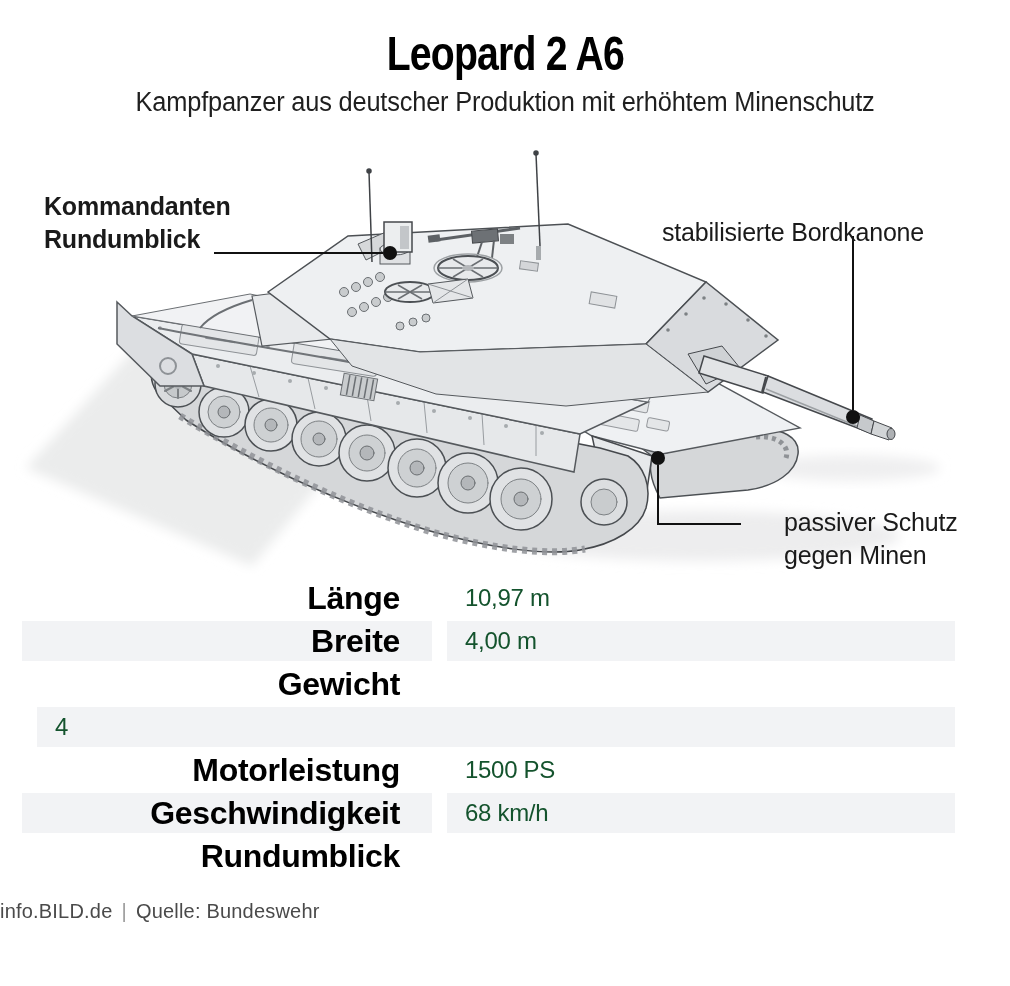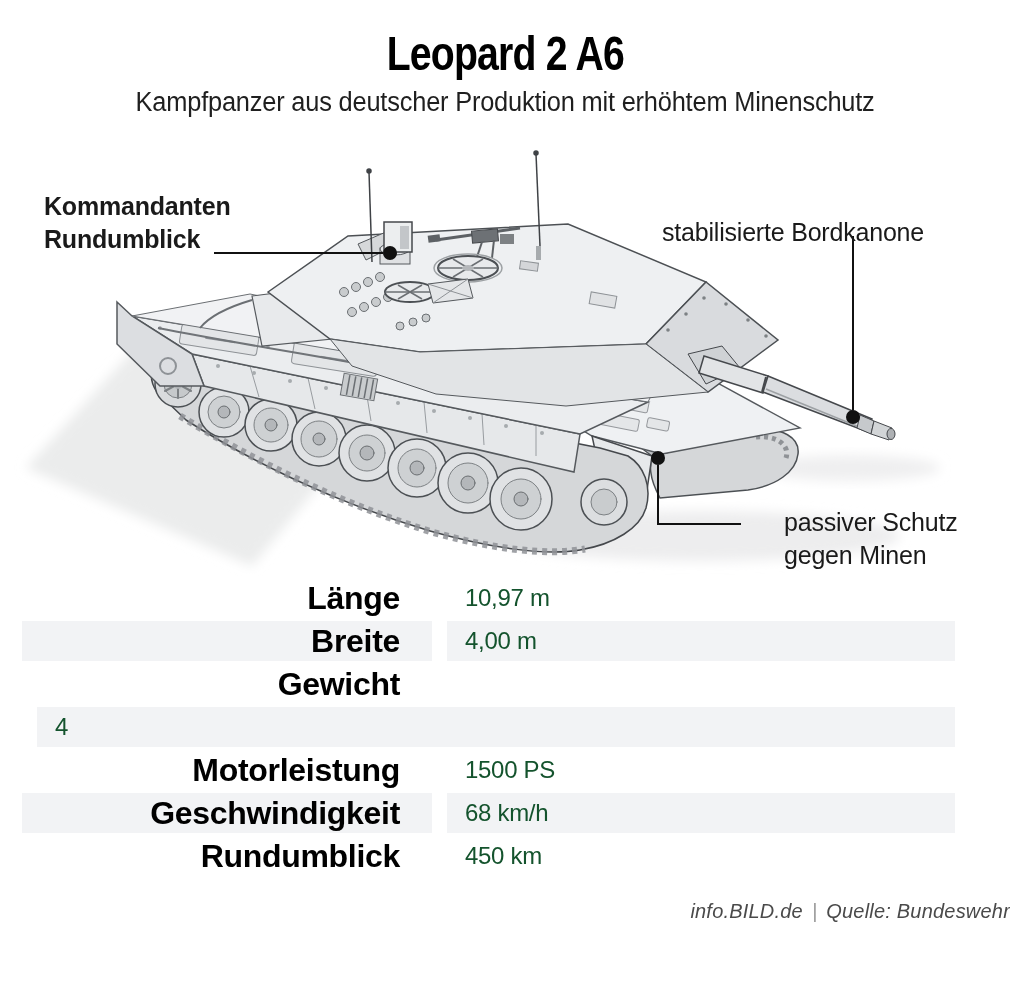--- a/index.html
+++ b/index.html
@@ -49,23 +49,22 @@
   .spec-row .cell-value {
     flex:1; padding-left:18px; font-size:24px; color:#14532d;
     letter-spacing:-0.3px; align-self:stretch; display:flex; align-items:center;
   }
   .spec-row:nth-child(even) .cell-label,
   .spec-row:nth-child(even) .cell-value { background:#f2f3f5; }
   .spec-row .cell-label { display:flex; align-items:center; justify-content:flex-end; align-self:stretch; }
 
   
   .footer {
-    margin-top:24px; text-align:right; font-size:20px; color:#4a4a4a;
+    margin-top:24px; text-align:left; font-size:20px; color:#4a4a4a;
     letter-spacing:0.2px;
-    font-style:italic;
   }
   .footer .sep { color:#9a9a9a; padding:0 9px; }
 </style>
 </head>
 <body>
 
 <div class="page">
 
   <div class="header header-wrap">
     <div class="title">Leopard 2 A6</div>
@@ -388,21 +387,20 @@
       <div class="cell-value">1500 PS</div>
     </div>
     <div class="spec-row">
       <div class="cell-label">Geschwindigkeit</div>
       <div class="cell-gap"></div>
       <div class="cell-value">68 km/h</div>
     </div>
     <div class="spec-row">
       <div class="cell-label">Rundumblick</div>
       <div class="cell-gap"></div>
-      <div class="cell-value">450 km</div>
     </div>
   </div>
 
   <div class="footer">
     <span>info.BILD.de</span><span class="sep">|</span><span>Quelle: Bundeswehr</span>
   </div>
 
 </div>
 
 </body></html>

